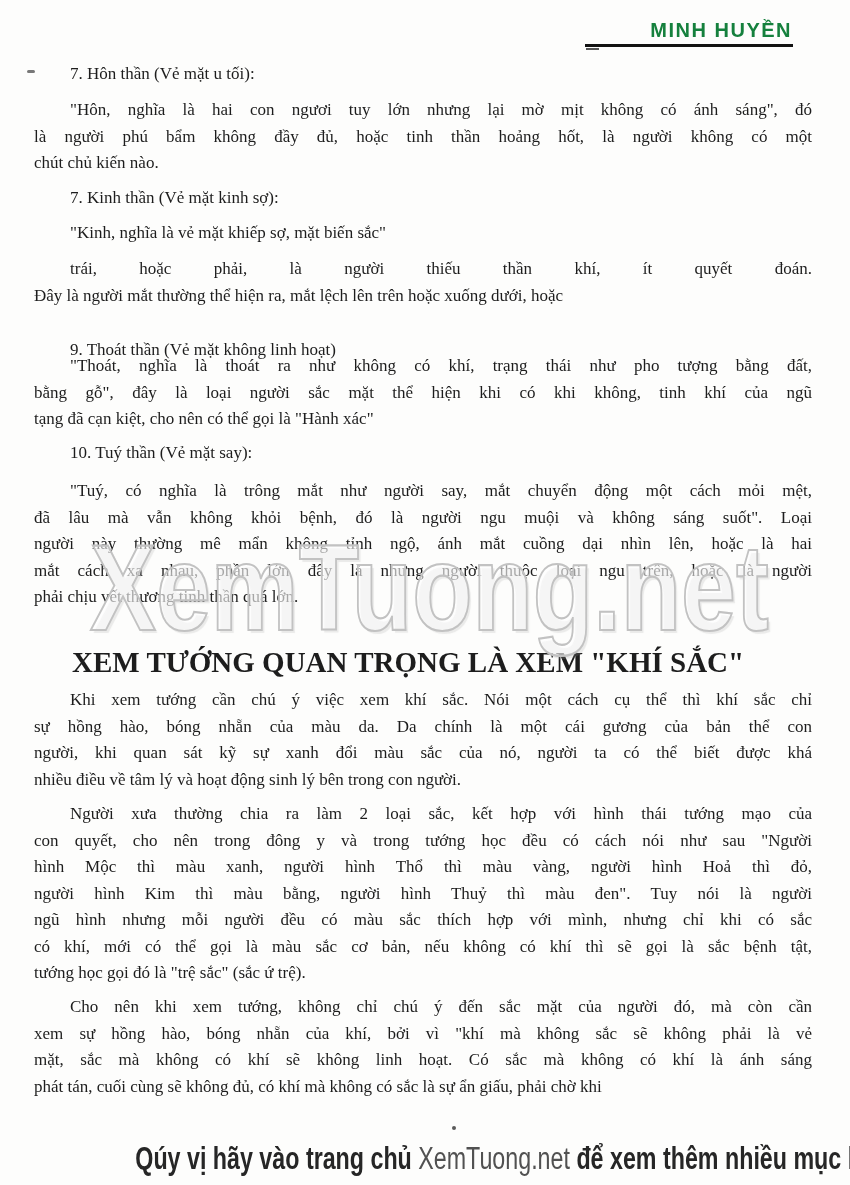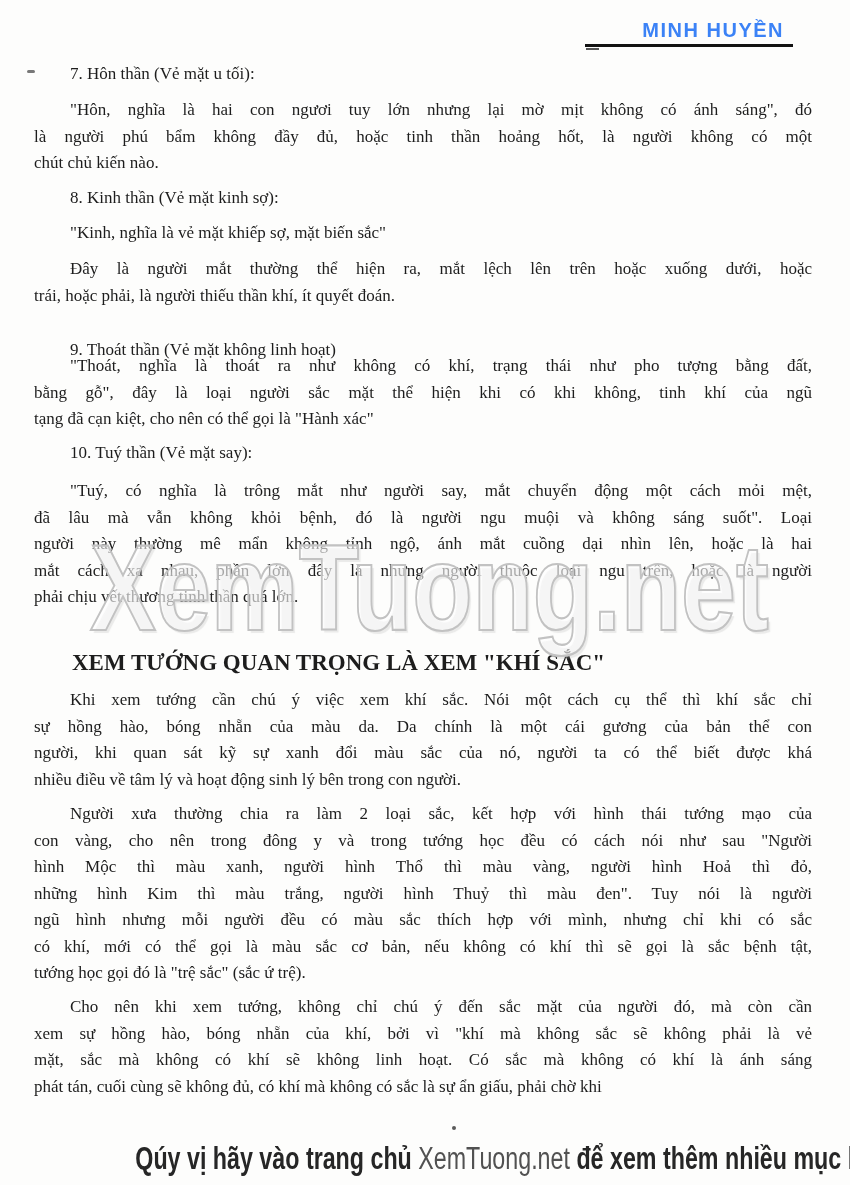--- a/index.html
+++ b/index.html
@@ -3,23 +3,23 @@
 <meta charset="utf-8">
 <style>
   html,body { margin:0; padding:0; background:#ffffff; }
   .page {
     position:relative; width:850px; height:1185px; background:#fdfdfc;
     font-family:"Liberation Serif", serif; color:#1d1d1d; overflow:hidden;
   }
 
   
   .running-title {
-    position:absolute; top:19px; right:66px;
+    position:absolute; top:19px; right:58px;
     font-family:"Liberation Sans", sans-serif; font-weight:bold;
-    font-size:20px; letter-spacing:1.5px; color:#3b82f6;
+    font-size:20px; letter-spacing:1.5px; color:#15803d;
   }
   .header-rule { position:absolute; top:44px; left:585px; width:208px; height:3px; background:#121212; }
   .header-rule-tick { position:absolute; top:48px; left:586px; width:13px; height:2px; background:#555; }
 
   
   .artifact-dash { position:absolute; top:70px; left:27px; width:8px; height:3px; background:#787878; border-radius:2px; }
   .artifact-dot  { position:absolute; top:1126px; left:452px; width:4px; height:4px; background:#5a5a5a; border-radius:50%; }
 
   
   .block { position:absolute; left:34px; width:778px; font-size:17px; line-height:26.5px; }
@@ -29,21 +29,21 @@
 
   .blk-h7  { top:61px;  }
   .blk-p7  { top:97px;  }
   .blk-h8  { top:185px; }
   .blk-q8  { top:220px; }
   .blk-p8  { top:256px; }
   .blk-h9  { top:337px; }
   .blk-p9  { top:353px; }
   .blk-h10 { top:440px; }
   .blk-p10 { top:478px; }
-  .blk-hl  { top:649px; font-weight:bold; font-size:23px; line-height:27px; }
+  .blk-hl  { top:649px; font-weight:bold; font-size:29px; line-height:27px; }
   .blk-hl .tline:first-child { text-indent:38px; }
   .blk-sp1 { top:687px;font-family:Liberation Serif, serif; }
   .blk-sp2 { top:801px; }
   .blk-sp3 { top:994px; }
 
   
   .watermark {
     position:absolute; top:527px; left:90px; z-index:5; pointer-events:none;
     font-family:"Liberation Sans", sans-serif; font-weight:bold;
     font-size:122px; line-height:1; white-space:nowrap;
@@ -75,28 +75,28 @@
 
   <div class="block blk-h7">
       <div class="tline">7. Hôn thần (Vẻ mặt u tối):</div>
     </div>
   <div class="block blk-p7">
       <div class="tline">"Hôn, nghĩa là hai con ngươi tuy lớn nhưng lại mờ mịt không có ánh sáng", đó</div>
       <div class="tline">là người phú bẩm không đầy đủ, hoặc tinh thần hoảng hốt, là người không có một</div>
       <div class="tline">chút chủ kiến nào.</div>
     </div>
   <div class="block blk-h8">
-      <div class="tline">8. Kinh thần (Vẻ mặt kinh sợ):</div>
+      <div class="tline">7. Kinh thần (Vẻ mặt kinh sợ):</div>
     </div>
   <div class="block blk-q8">
       <div class="tline">"Kinh, nghĩa là vẻ mặt khiếp sợ, mặt biến sắc"</div>
     </div>
   <div class="block blk-p8">
+      <div class="tline">trái, hoặc phải, là người thiếu thần khí, ít quyết đoán.</div>
       <div class="tline">Đây là người mắt thường thể hiện ra, mắt lệch lên trên hoặc xuống dưới, hoặc</div>
-      <div class="tline">trái, hoặc phải, là người thiếu thần khí, ít quyết đoán.</div>
     </div>
   <div class="block blk-h9">
       <div class="tline">9. Thoát thần (Vẻ mặt không linh hoạt)</div>
     </div>
   <div class="block blk-p9">
       <div class="tline">"Thoát, nghĩa là thoát ra như không có khí, trạng thái như pho tượng bằng đất,</div>
       <div class="tline">bằng gỗ", đây là loại người sắc mặt thể hiện khi có khi không, tinh khí của ngũ</div>
       <div class="tline">tạng đã cạn kiệt, cho nên có thể gọi là "Hành xác"</div>
     </div>
   <div class="block blk-h10">
@@ -113,23 +113,23 @@
       <div class="tline">XEM TƯỚNG QUAN TRỌNG LÀ XEM "KHÍ SẮC"</div>
     </div>
   <div class="block blk-sp1">
       <div class="tline">Khi xem tướng cần chú ý việc xem khí sắc. Nói một cách cụ thể thì khí sắc chỉ</div>
       <div class="tline">sự hồng hào, bóng nhẵn của màu da. Da chính là một cái gương của bản thể con</div>
       <div class="tline">người, khi quan sát kỹ sự xanh đổi màu sắc của nó, người ta có thể biết được khá</div>
       <div class="tline">nhiều điều về tâm lý và hoạt động sinh lý bên trong con người.</div>
     </div>
   <div class="block blk-sp2">
       <div class="tline">Người xưa thường chia ra làm 2 loại sắc, kết hợp với hình thái tướng mạo của</div>
-      <div class="tline">con vàng, cho nên trong đông y và trong tướng học đều có cách nói như sau "Người</div>
+      <div class="tline">con quyết, cho nên trong đông y và trong tướng học đều có cách nói như sau "Người</div>
       <div class="tline">hình Mộc thì màu xanh, người hình Thổ thì màu vàng, người hình Hoả thì đỏ,</div>
-      <div class="tline">những hình Kim thì màu trắng, người hình Thuỷ thì màu đen". Tuy nói là người</div>
+      <div class="tline">người hình Kim thì màu bằng, người hình Thuỷ thì màu đen". Tuy nói là người</div>
       <div class="tline">ngũ hình nhưng mỗi người đều có màu sắc thích hợp với mình, nhưng chỉ khi có sắc</div>
       <div class="tline">có khí, mới có thể gọi là màu sắc cơ bản, nếu không có khí thì sẽ gọi là sắc bệnh tật,</div>
       <div class="tline">tướng học gọi đó là "trệ sắc" (sắc ứ trệ).</div>
     </div>
   <div class="block blk-sp3">
       <div class="tline">Cho nên khi xem tướng, không chỉ chú ý đến sắc mặt của người đó, mà còn cần</div>
       <div class="tline">xem sự hồng hào, bóng nhẵn của khí, bởi vì "khí mà không sắc sẽ không phải là vẻ</div>
       <div class="tline">mặt, sắc mà không có khí sẽ không linh hoạt. Có sắc mà không có khí là ánh sáng</div>
       <div class="tline">phát tán, cuối cùng sẽ không đủ, có khí mà không có sắc là sự ẩn giấu, phải chờ khi</div>
     </div>

